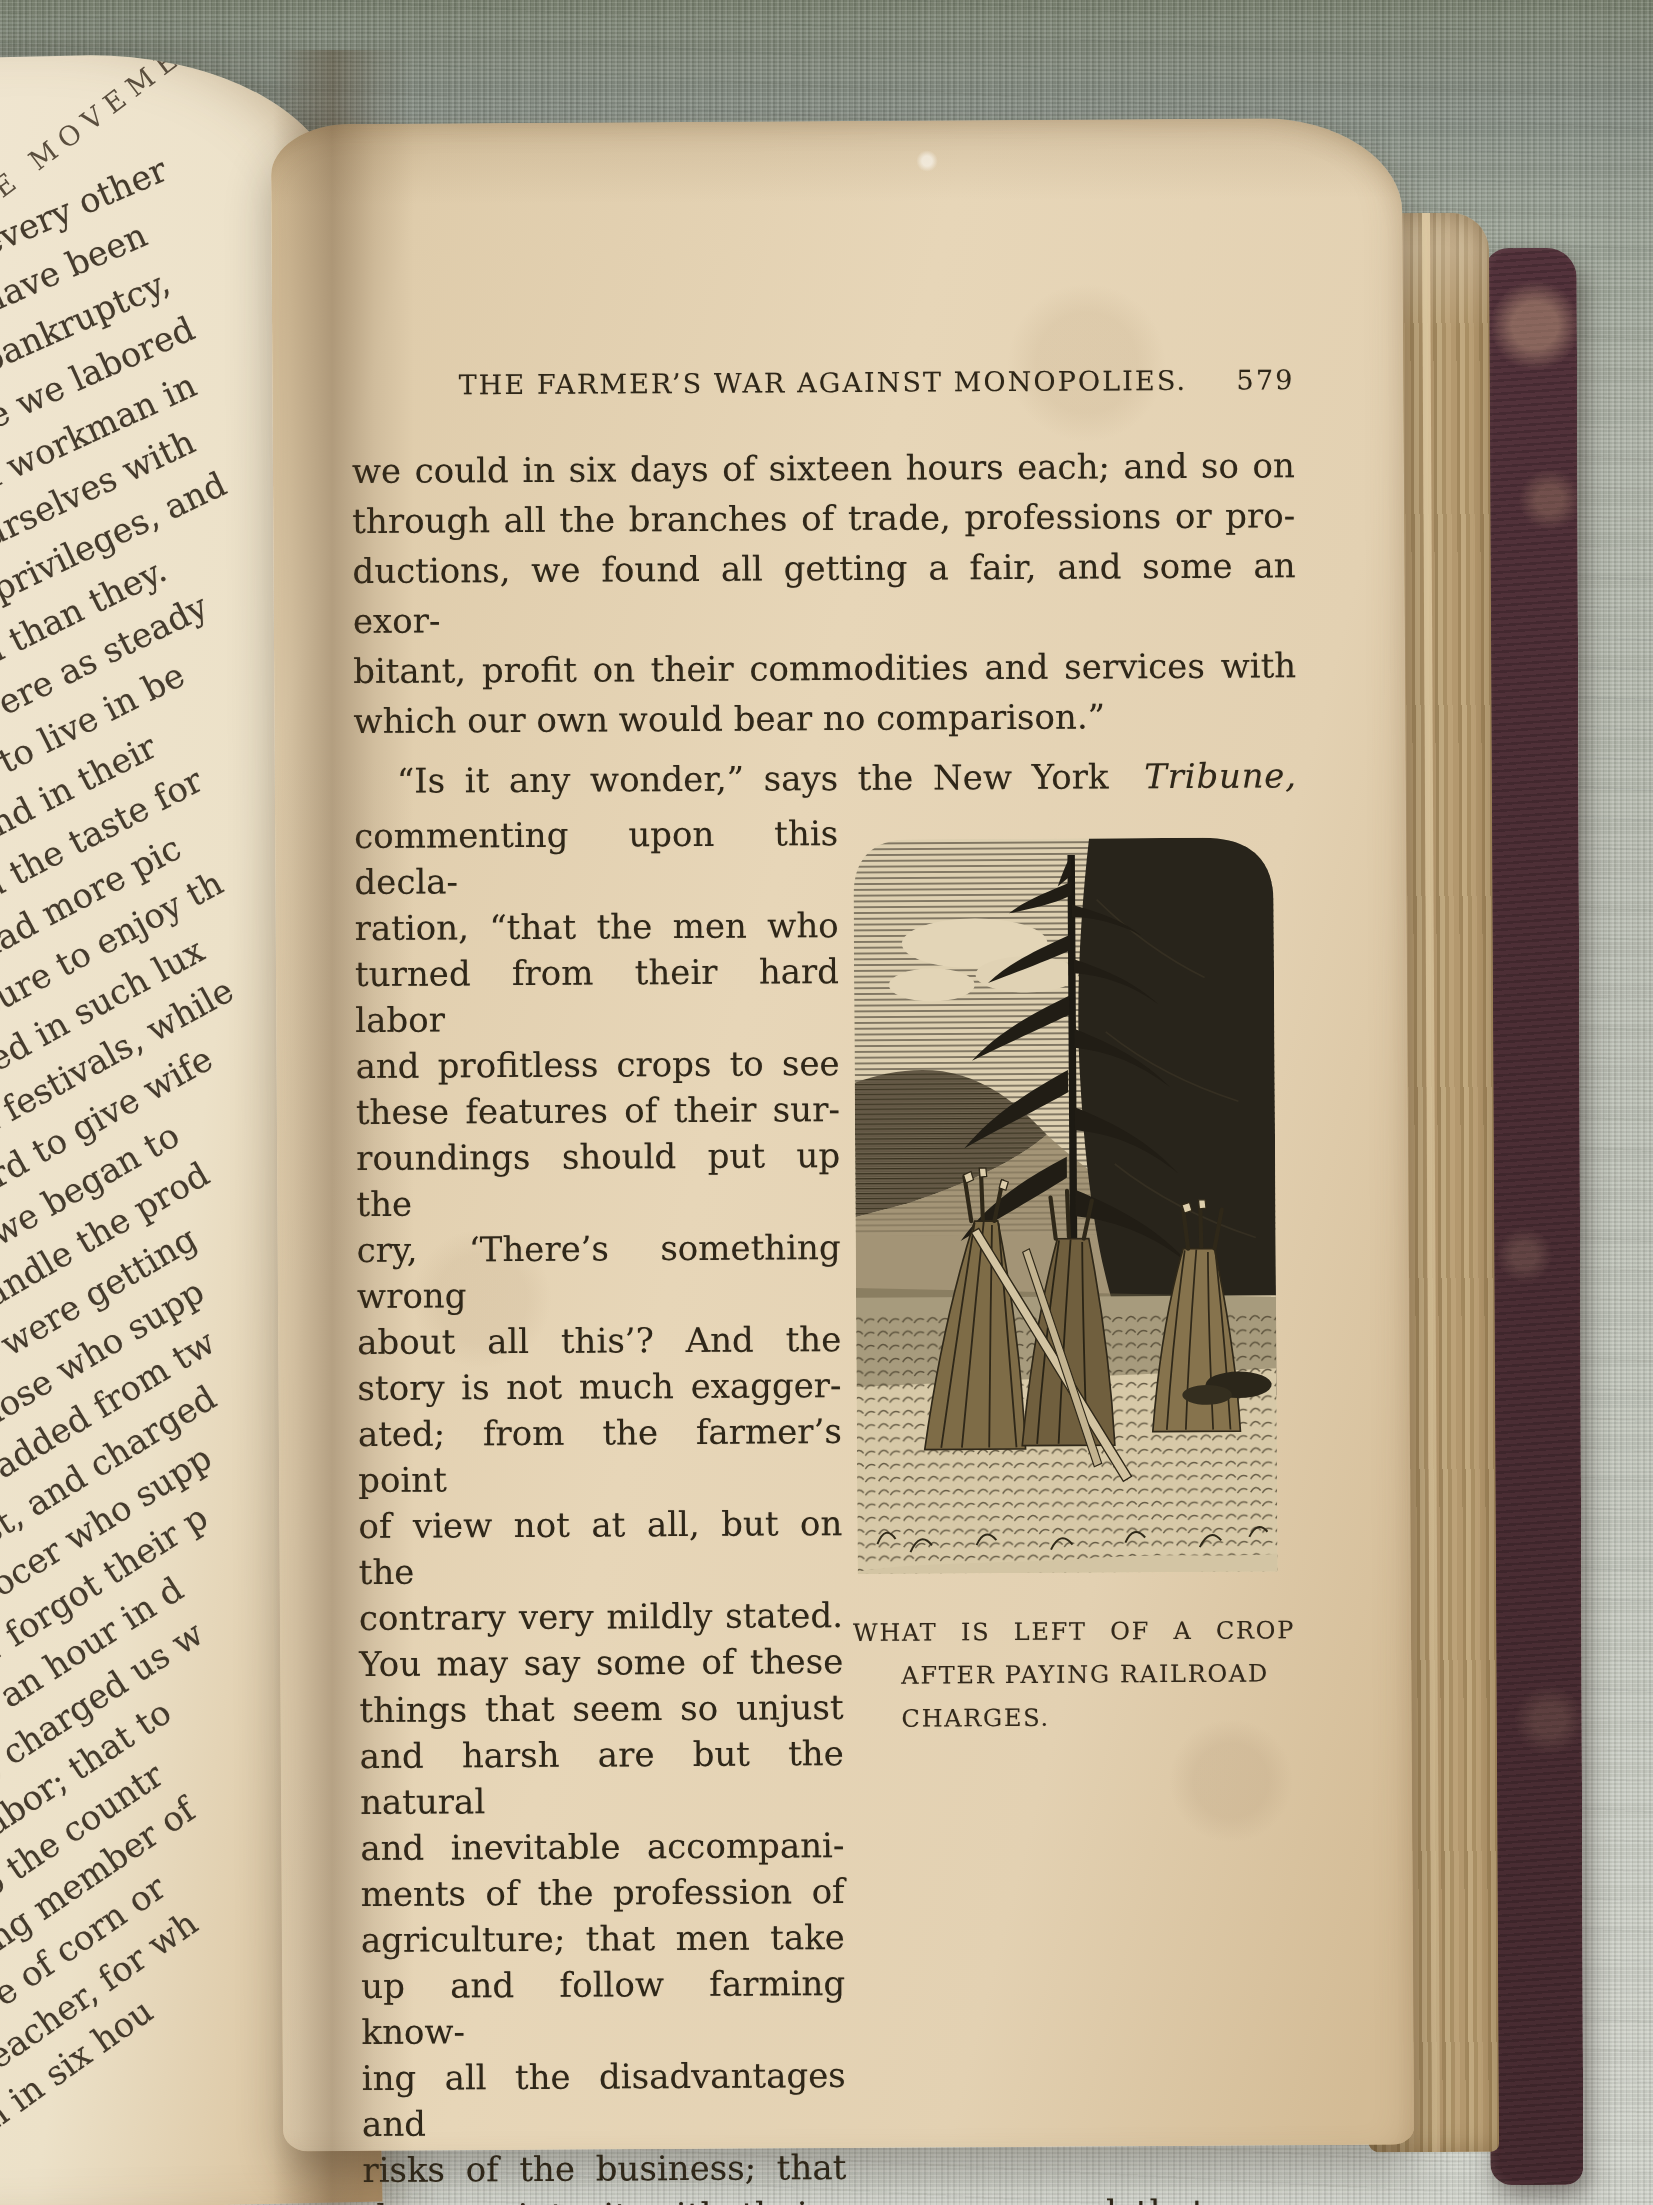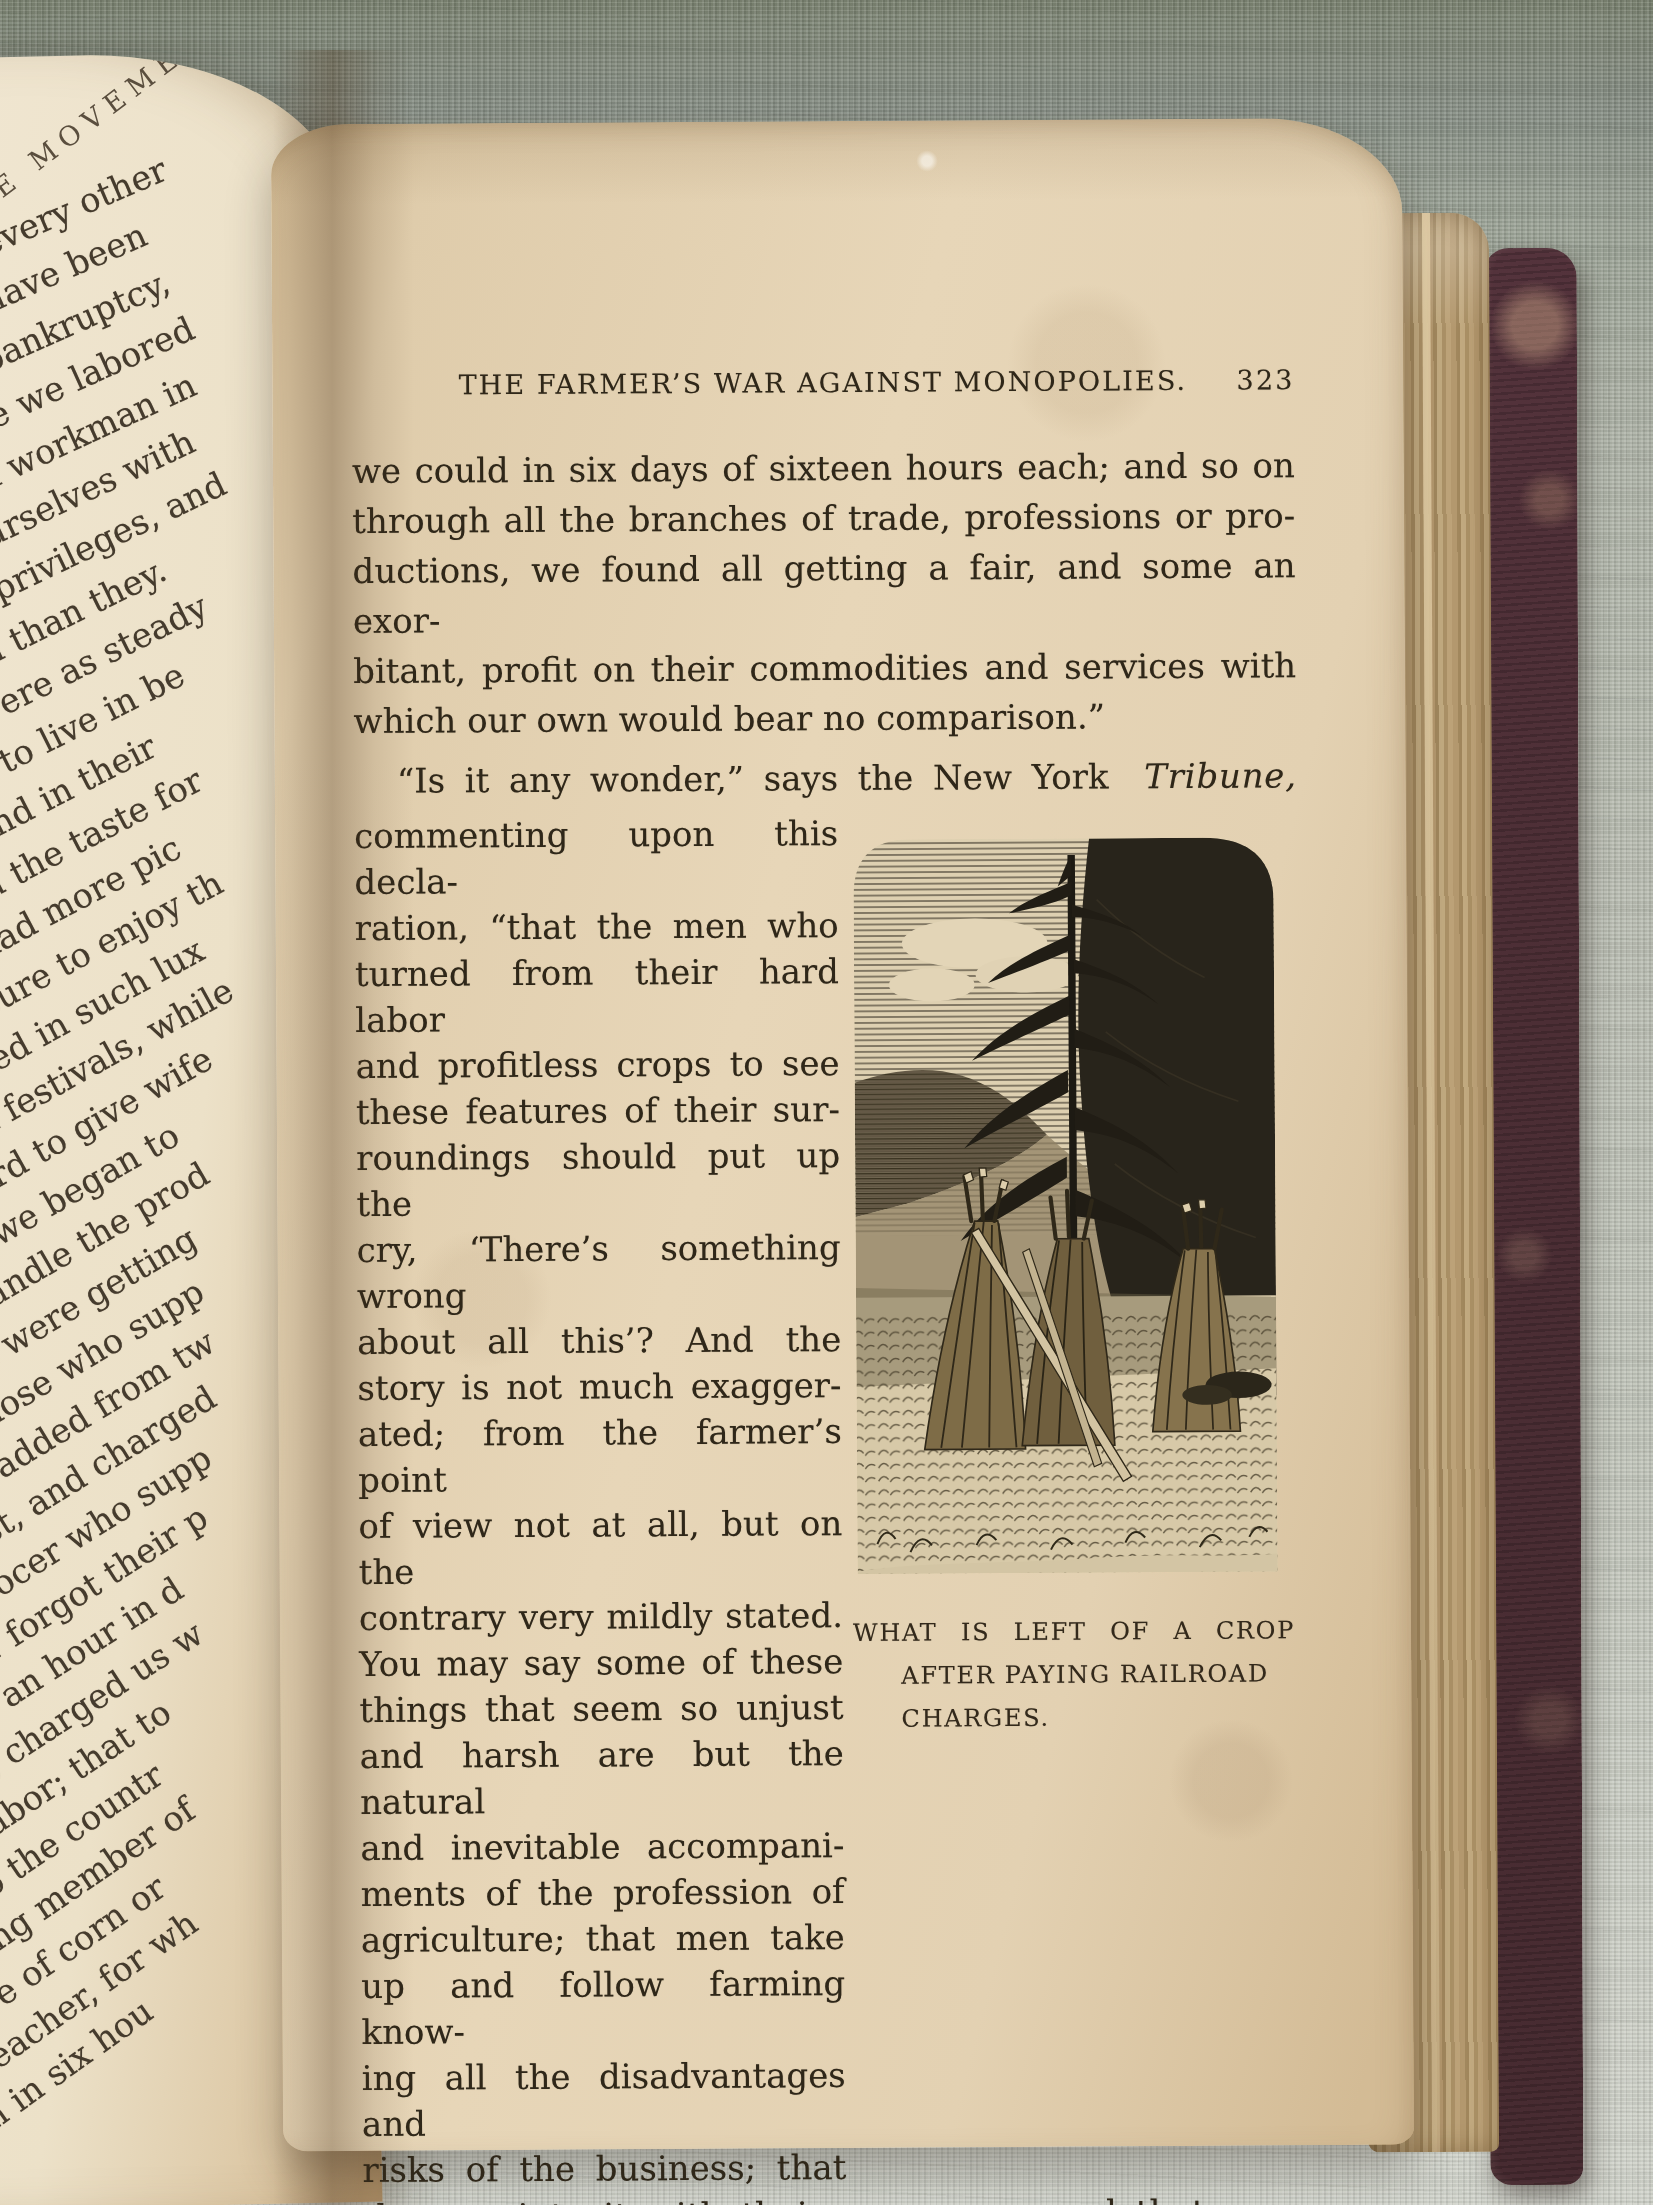--- a/index.html
+++ b/index.html
@@ -161,21 +161,21 @@
   <div class="gutter"></div>
 
   <div class="book-cover"></div>
   <div class="fore-edge"></div>
 
   <div class="right-page">
     <div class="page-inner">
 
       <div class="running-head">
         <span class="rh-title">THE FARMER’S WAR AGAINST MONOPOLIES.</span>
-        <span class="rh-folio">323</span>
+        <span class="rh-folio">579</span>
       </div>
 
       <div class="para1">
           <div class="jline p1-line">we could in six days of sixteen hours each; and so on</div>
           <div class="jline p1-line">through all the branches of trade, professions or pro-</div>
           <div class="jline p1-line">ductions, we found all getting a fair, and some an exor-</div>
           <div class="jline p1-line">bitant, profit on their commodities and services with</div>
           <div class="jline p1-line">which our own would bear no comparison.”</div>
         </div>
 

